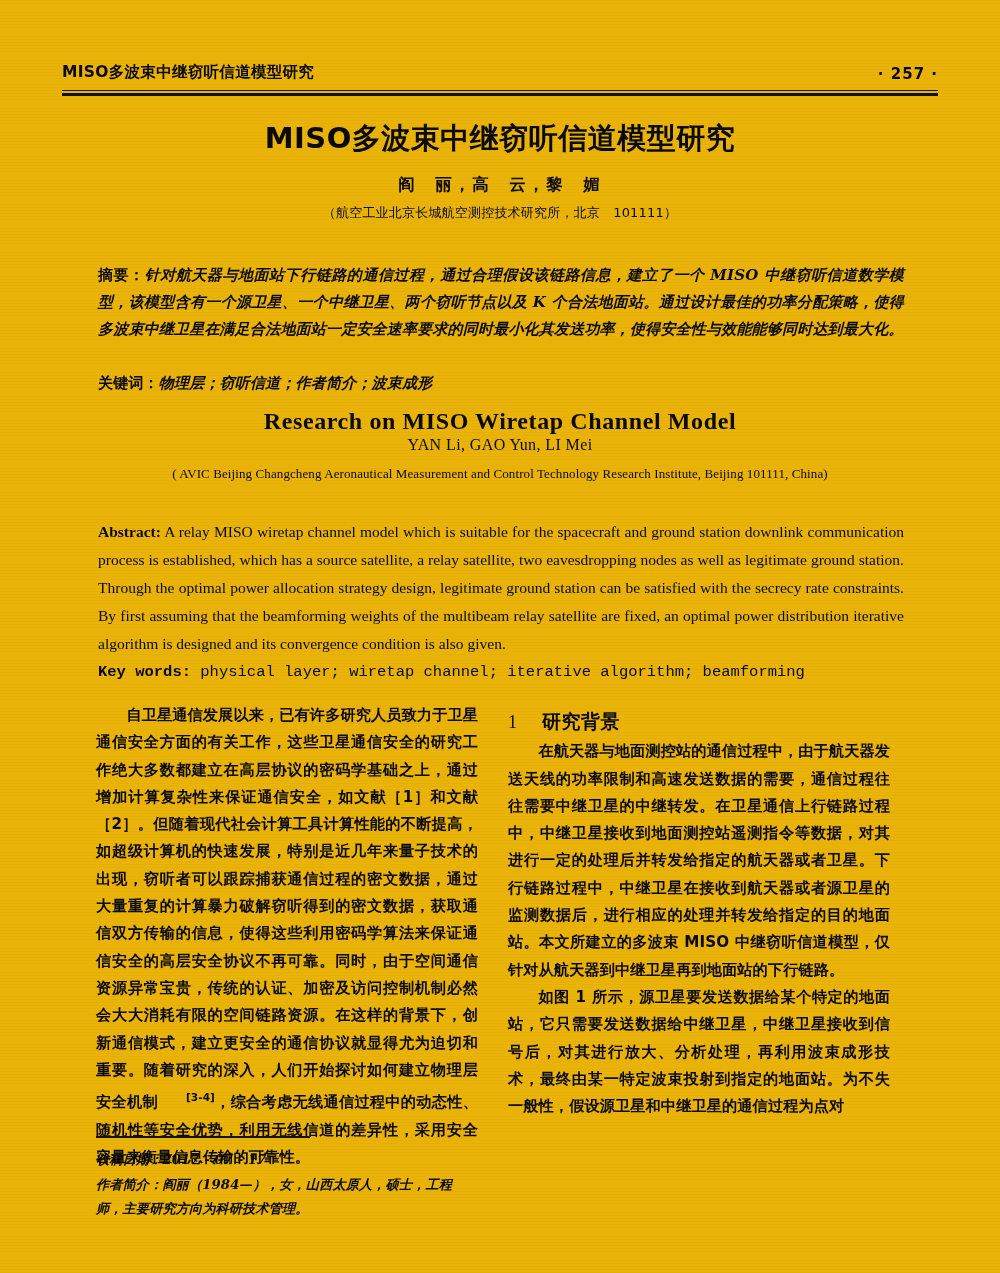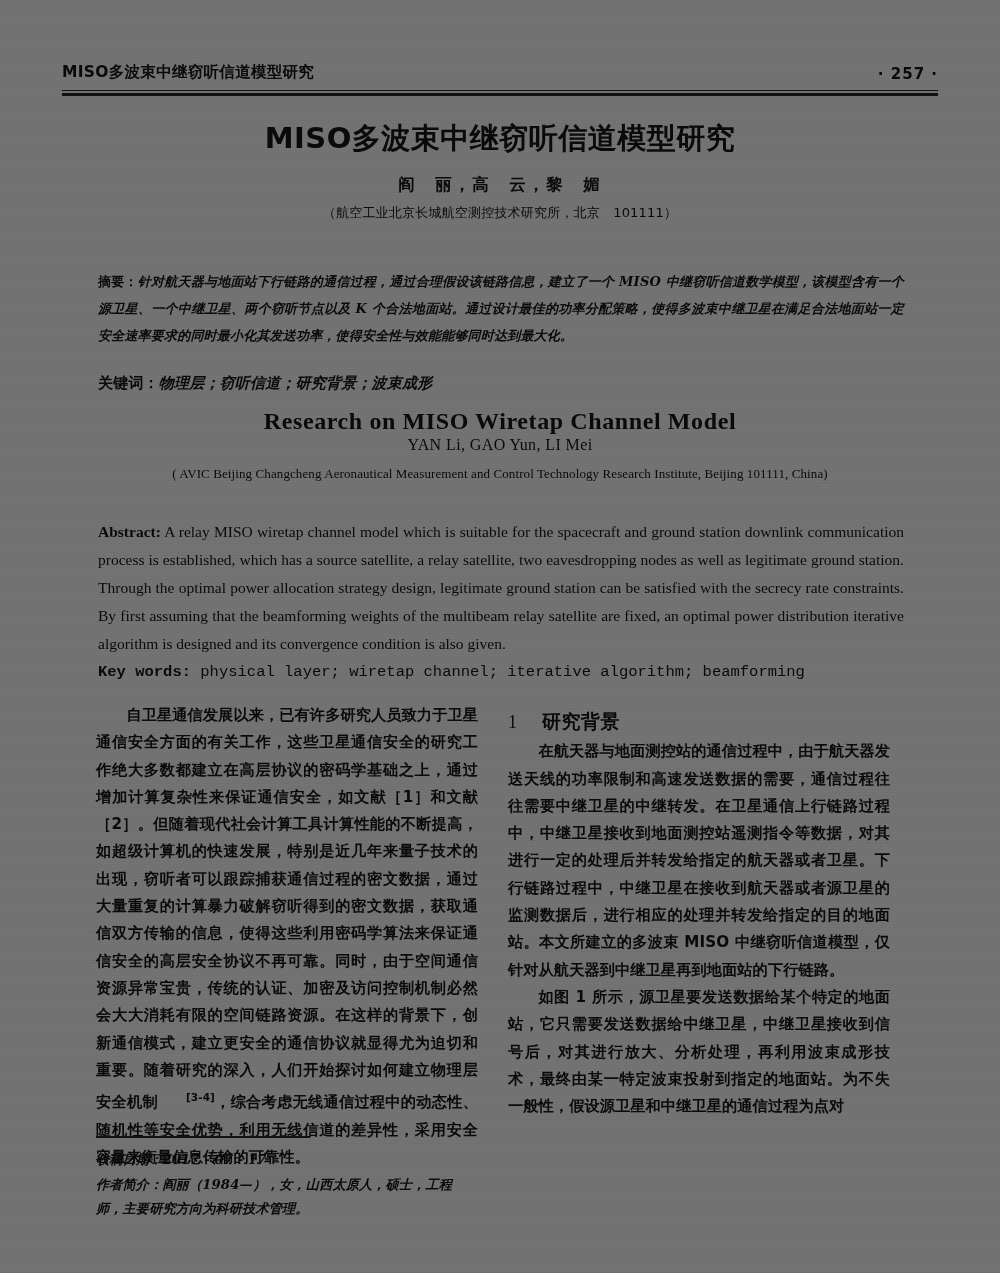--- a/index.html
+++ b/index.html
@@ -13,21 +13,21 @@
     font-family: "Liberation Serif", "DejaVu Serif", serif;
     color: #0a0a0a;
     position: relative;
     overflow: hidden;
   }
   .page {
     position: absolute;
     left: 0; top: 0;
     width: 1000px;
     height: 1273px;
-    background: #737373;
+    background: #eab308;
   }
 
   
   .runhead {
     position: absolute;
     left: 62px;
     top: 62px;
     width: 876px;
     display: flex;
     align-items: flex-end;
@@ -90,26 +90,26 @@
     margin-top: 8px;
     font-family: "DejaVu Sans", sans-serif;
     font-size: 13px;
     letter-spacing: 0.2px;
   }
 
   
   .cn-abstract {
     position: absolute;
     left: 98px;
-    top: 268px;
+    top: 262px;
     width: 806px;
     font-family: "DejaVu Serif", serif;
     font-weight: bold;
     font-style: italic;
-    font-size: 13px;
+    font-size: 15px;
     line-height: 27px;
     text-align: justify;
     letter-spacing: 0.2px;
   }
   .cn-abstract .lbl {
     font-style: normal;
     font-family: "DejaVu Sans", sans-serif;
     font-weight: bold;
   }
   .cn-keywords {
@@ -270,21 +270,21 @@
   <div class="rule-thick"></div>
 
   <div class="title-block">
     <div class="doc-title">MISO多波束中继窃听信道模型研究</div>
     <div class="authors">阎　丽，高　云，黎　媚</div>
     <div class="affil">（航空工业北京长城航空测控技术研究所，北京　101111）</div>
   </div>
 
   <div class="cn-abstract"><span class="lbl">摘要：</span><span>针对航天器与地面站下行链路的通信过程，通过合理假设该链路信息，建立了一个 MISO 中继窃听信道数学模型，该模型含有一个源卫星、一个中继卫星、两个窃听节点以及 K 个合法地面站。通过设计最佳的功率分配策略，使得多波束中继卫星在满足合法地面站一定安全速率要求的同时最小化其发送功率，使得安全性与效能能够同时达到最大化。</span></div>
 
-  <div class="cn-keywords"><span class="lbl">关键词：</span><span>物理层；窃听信道；研究背景；波束成形</span></div>
+  <div class="cn-keywords"><span class="lbl">关键词：</span><span>物理层；窃听信道；作者简介；波束成形</span></div>
 
   <div class="en-block">
     <div class="en-title">Research on MISO Wiretap Channel Model</div>
     <div class="en-authors">YAN Li, GAO Yun, LI Mei</div>
     <div class="en-affil">( AVIC Beijing Changcheng Aeronautical Measurement and Control Technology Research Institute, Beijing 101111, China)</div>
   </div>
 
   <div class="en-abstract"><span class="lbl">Abstract:</span><span> A relay MISO wiretap channel model which is suitable for the spacecraft and ground station downlink communication process is established, which has a source satellite, a relay satellite, two eavesdropping nodes as well as legitimate ground station. Through the optimal power allocation strategy design, legitimate ground station can be satisfied with the secrecy rate constraints. By first assuming that the beamforming weights of the multibeam relay satellite are fixed, an optimal power distribution iterative algorithm is designed and its convergence condition is also given.</span></div>
 
   <div class="en-keywords"><span class="lbl">Key words:</span><span> physical layer; wiretap channel; iterative algorithm; beamforming</span></div>

